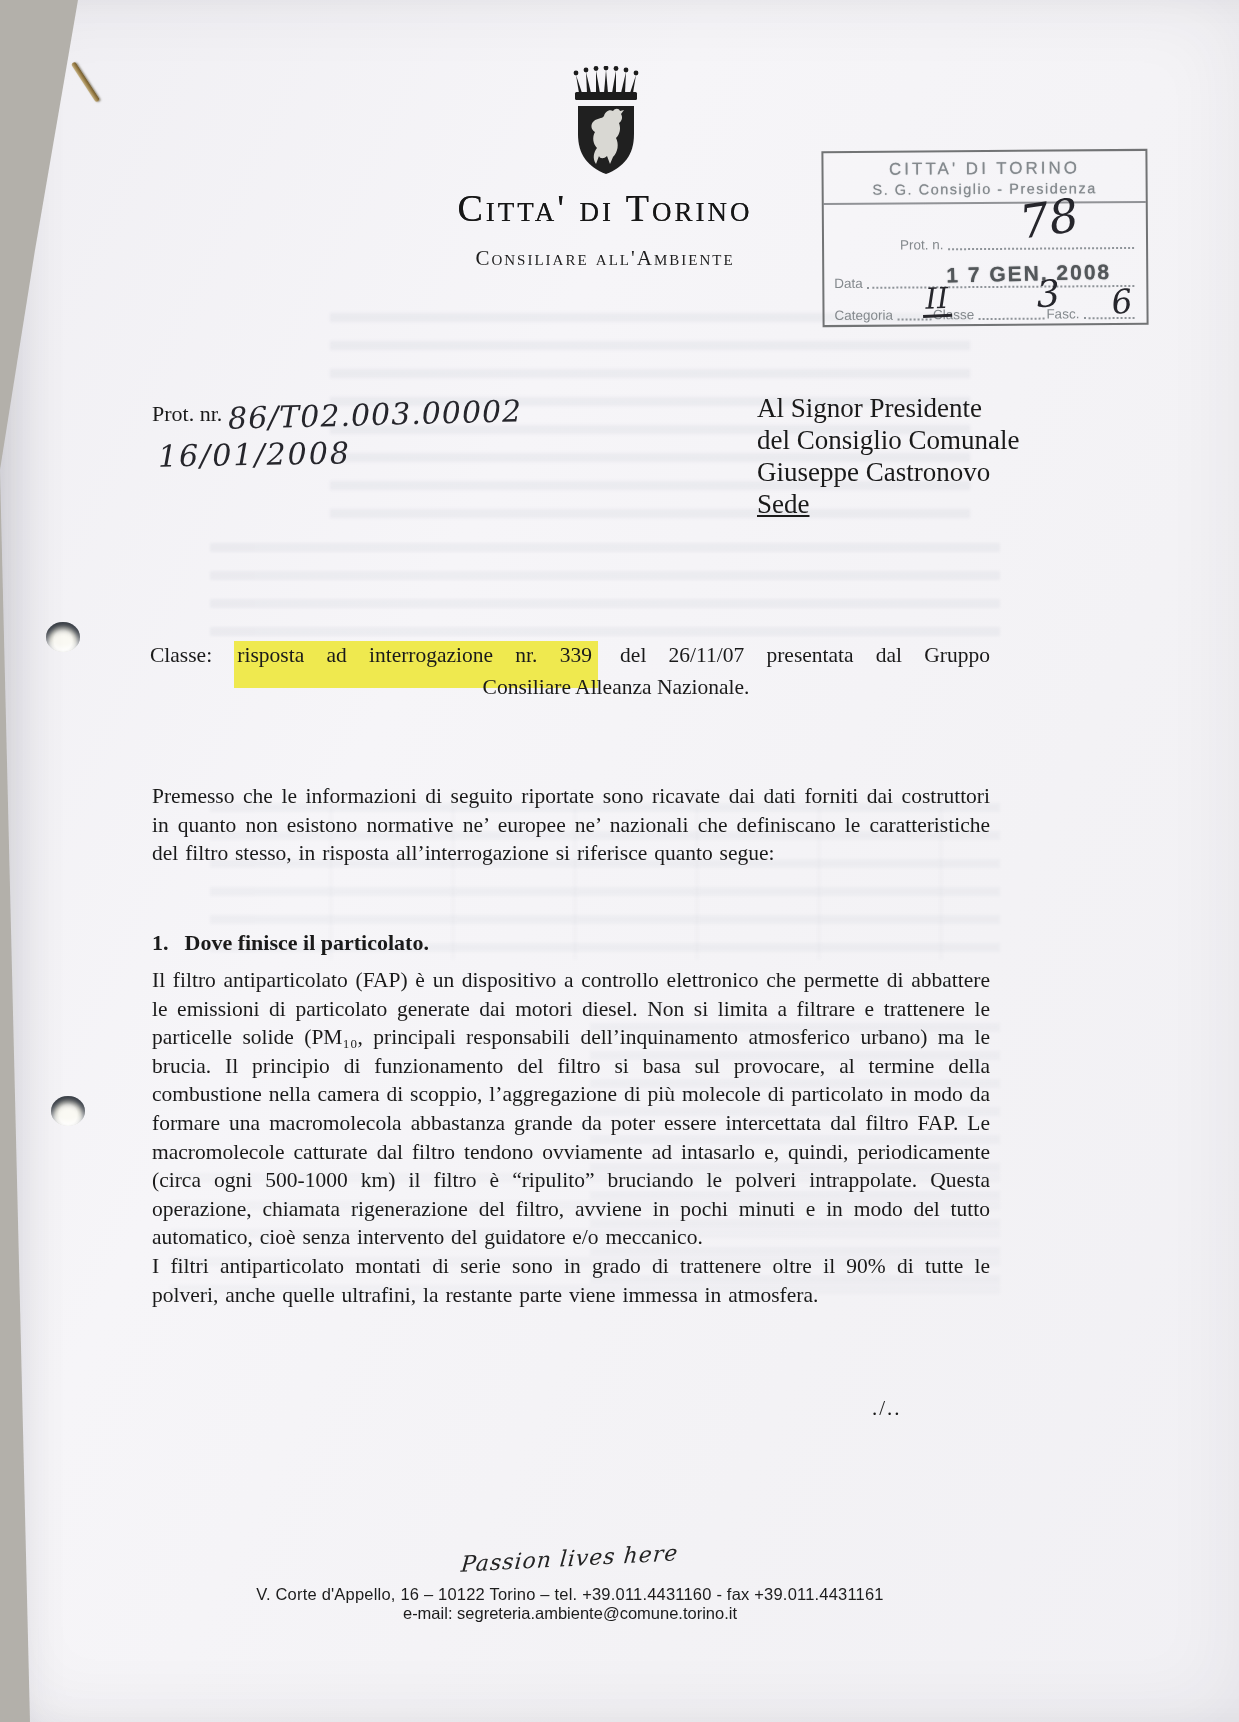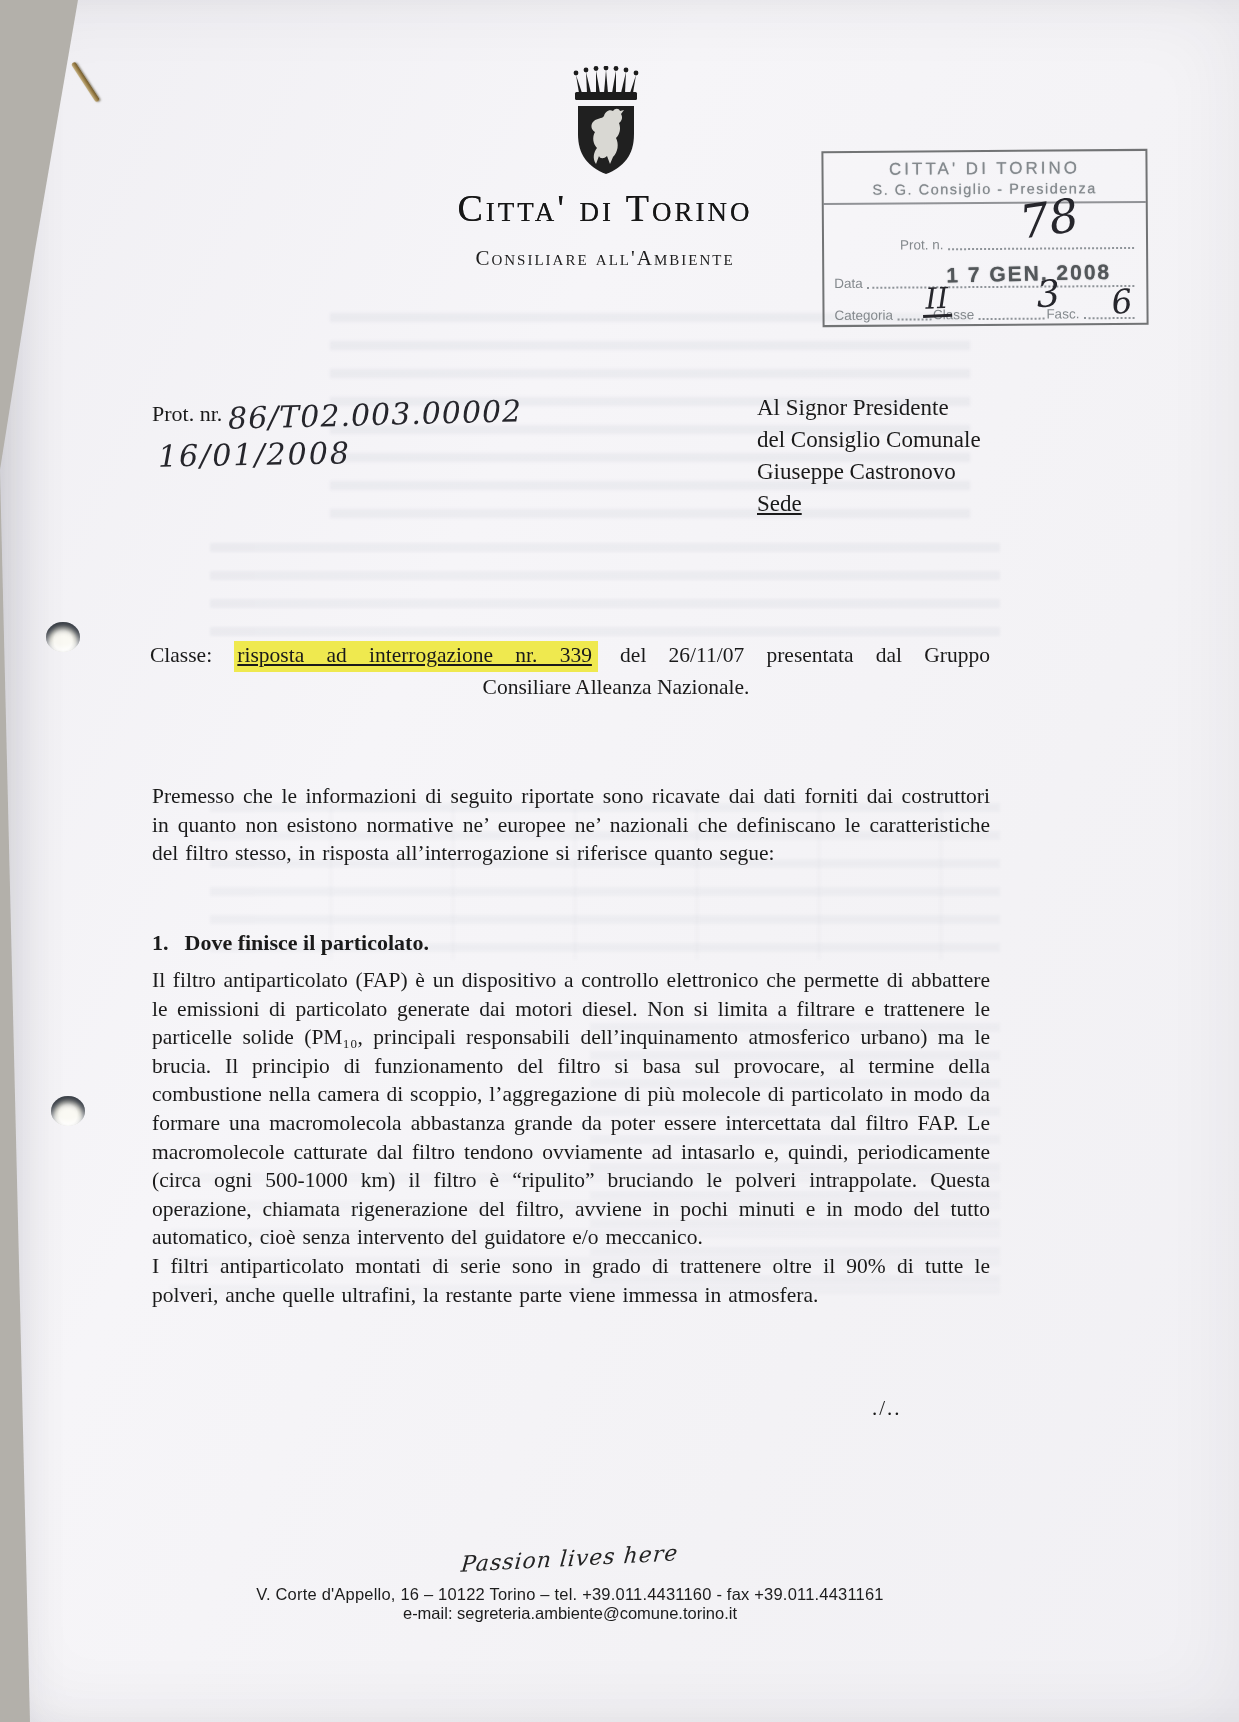--- a/index.html
+++ b/index.html
@@ -82,27 +82,27 @@
     position:absolute;left:122px;top:110px;
     font-family:"Liberation Sans","DejaVu Sans",sans-serif;font-weight:bold;
     font-size:21px;letter-spacing:2px;color:#53575a;transform:rotate(-.8deg);
     text-shadow:0 0 1.2px #6b6f72;white-space:nowrap;
   }
 
   
   .prot-line{position:absolute;left:152px;top:400px;font-size:22px;}
   .prot-line .hand{font-size:30px;letter-spacing:1px;display:inline-block;transform:rotate(-1.5deg);margin-left:6px;vertical-align:-4px;}
   .prot-date{position:absolute;left:158px;top:440px;font-size:30px;letter-spacing:2px;transform:rotate(-1deg);}
-  .recipient{position:absolute;left:757px;top:392px;font-size:23px;line-height:32px;}
+  .recipient{position:absolute;left:757px;top:392px;font-size:27px;line-height:32px;}
   .recipient .sede{text-decoration:underline;}
 
   
   .subject{position:absolute;left:150px;top:640px;width:840px;font-size:21.5px;line-height:30px;}
   .subject .l1{text-align:justify;text-align-last:justify;}
-  .subject .hl{background:#efe94f;padding:2px 6px 5px 3px;box-decoration-break:clone;text-decoration:underline;}
+  .subject .hl{background:#efe94f;padding:2px 6px 21px 3px;box-decoration-break:clone;}
   .subject .l2{margin-left:92px;margin-top:2px;text-align:center;}
 
   
   .bodytext{position:absolute;left:152px;width:838px;font-size:21.5px;line-height:28.6px;text-align:justify;word-spacing:1.5px;}
   .premise{top:782px;}
   .heading{position:absolute;left:152px;top:930px;font-size:22px;font-weight:bold;}
   .heading .num{margin-right:16px;}
   .main-paras{top:966px;}
   .main-paras p{margin:0;}
   .ital{}

